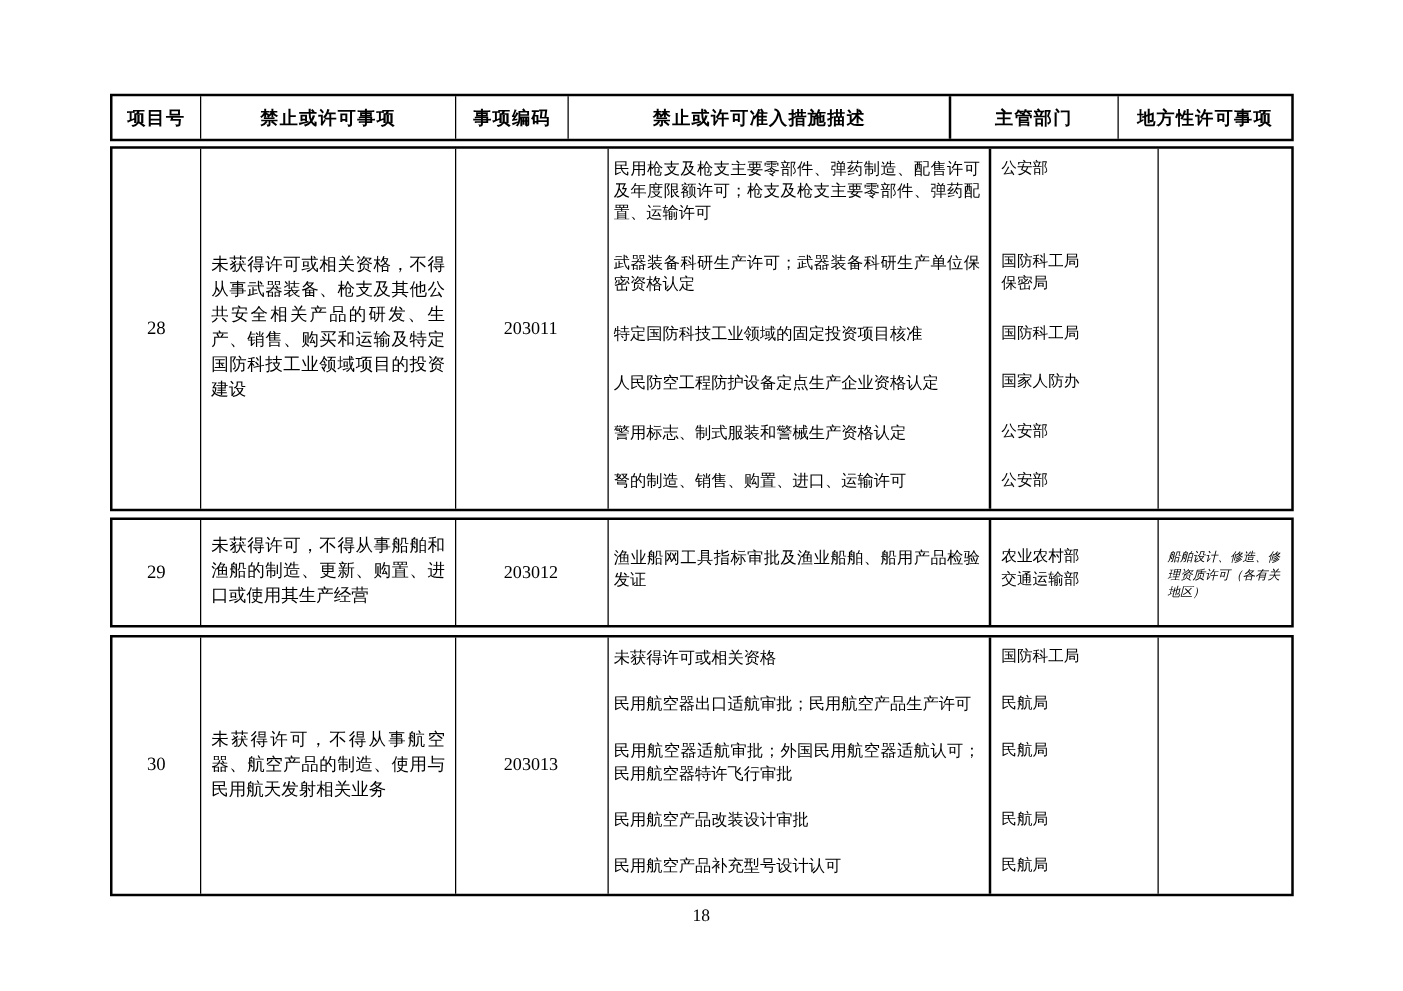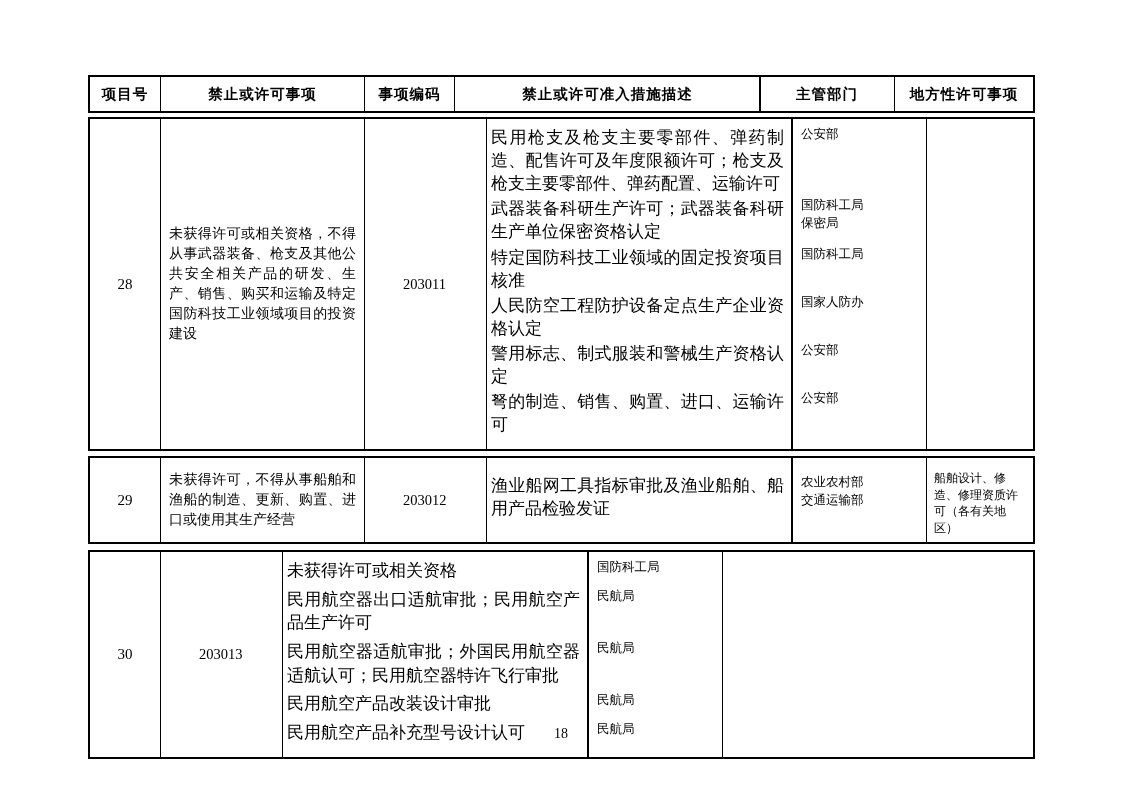--- a/index.html
+++ b/index.html
@@ -57,39 +57,39 @@
     text-align: justify;
   }
   .row-block .c3 {
     display: flex; align-items: center; justify-content: flex-start;
     padding-left: 6px;
     font-size: 14.5px;
     margin-left: 32px;
   }
   .row-block .c6 {
     padding: 10px 6px 4px 7px;
-    font-size: 12px; line-height: 1.4;
-    display: flex; flex-direction: column; justify-content: center;
+    font-size: 10px; line-height: 1.4;
+    display: flex; flex-direction: column; justify-content: center; font-style: italic;
   }
 
   
   .measures {
     display: flex; flex-direction: column;
     justify-content: space-between;
     height: 100%;
     padding: 6px 0 12px 0;
   }
   .measures.single { justify-content: center; }
   .measure-row {
     display: grid;
     grid-template-columns: 305px auto;
   }
   .measure-desc {
     padding: 1px 8px 1px 4px;
-    font-size: 17px; line-height: 1.36;
+    font-size: 13px; line-height: 1.36;
     text-align: justify;
   }
   .measure-depts {
     padding: 1px 4px 1px 9px;
     font-size: 12.5px; line-height: 1.4;
     white-space: nowrap;
   }
   .vline {
     position: absolute;
     left: 304px; top: 0; bottom: 0;
@@ -186,20 +186,21 @@
               </div>
             </div>
           </div>
       <div class="vline"></div>
     </div>
     <div class="cell c6">船舶设计、修造、修理资质许可（各有关地区）</div>
   </div>
 
   <div class="block row-block">
     <div class="cell c1 bordered">30</div>
+    <div class="cell c2 bordered">未获得许可，不得从事航空器、航空产品的制造、使用与民用航天发射相关业务</div>
     <div class="cell c3 bordered">203013</div>
     <div class="cell c45 bordered">
       <div class="measures">
             <div class="measure-row">
               <div class="measure-desc">未获得许可或相关资格</div>
               <div class="measure-depts">
                 <div>国防科工局</div>
               </div>
             </div>
             <div class="measure-row">

